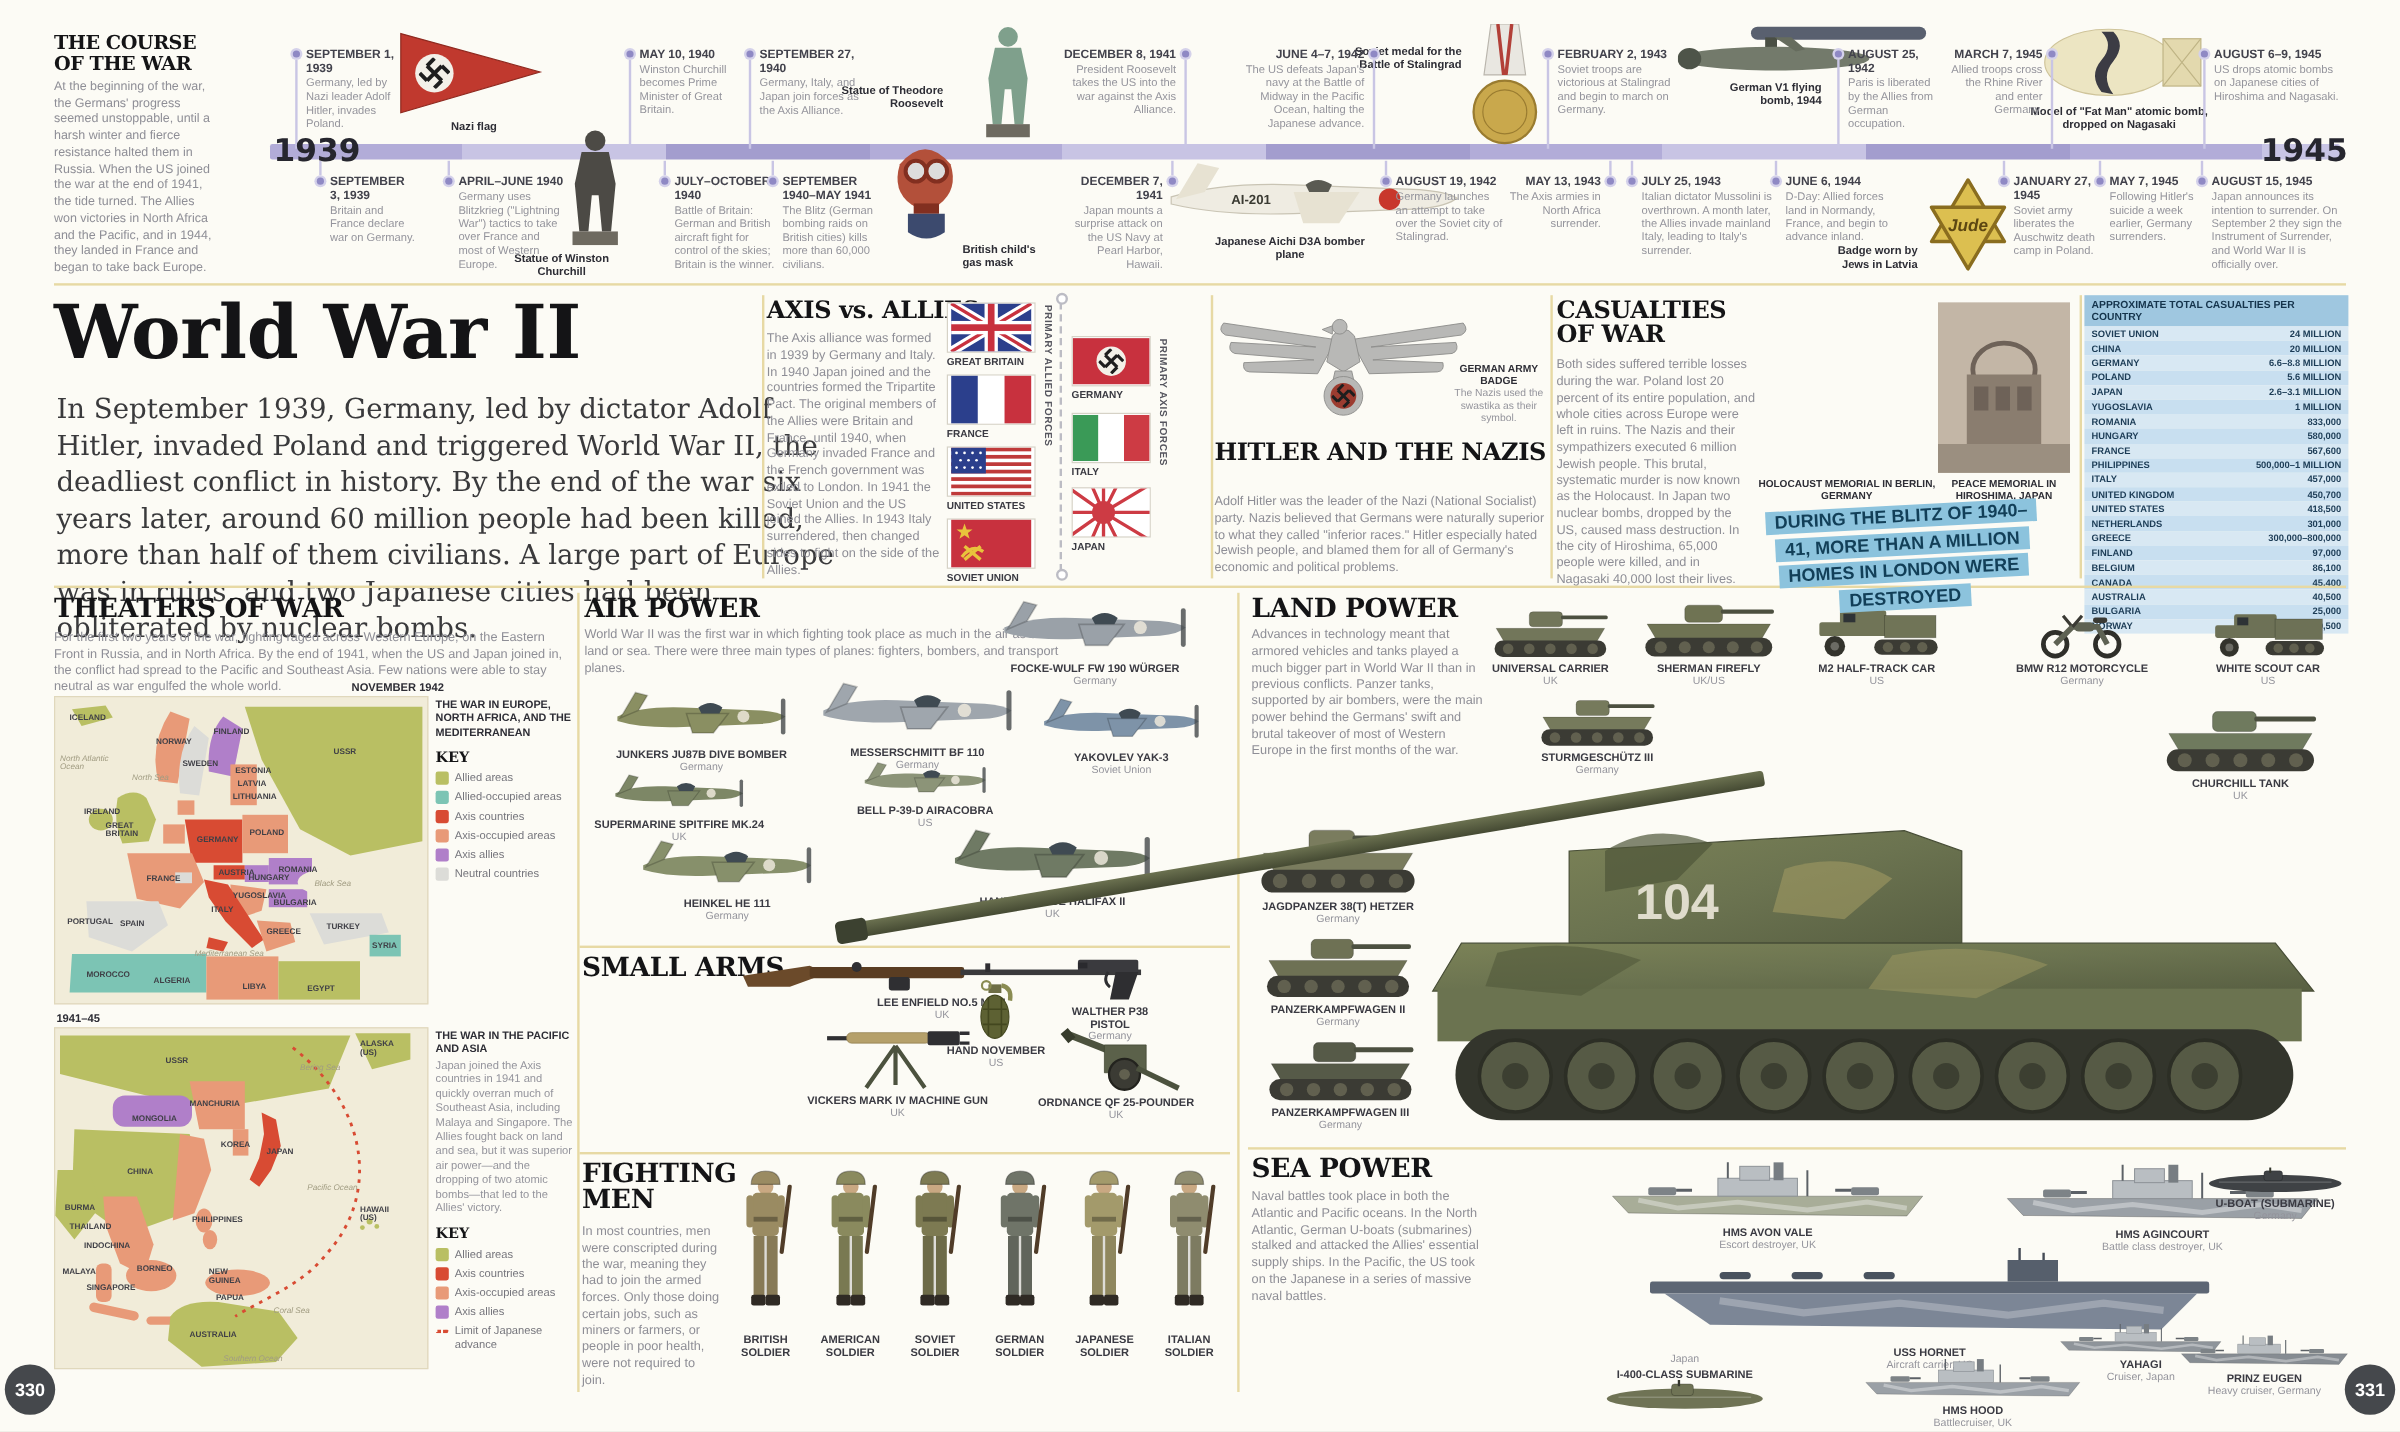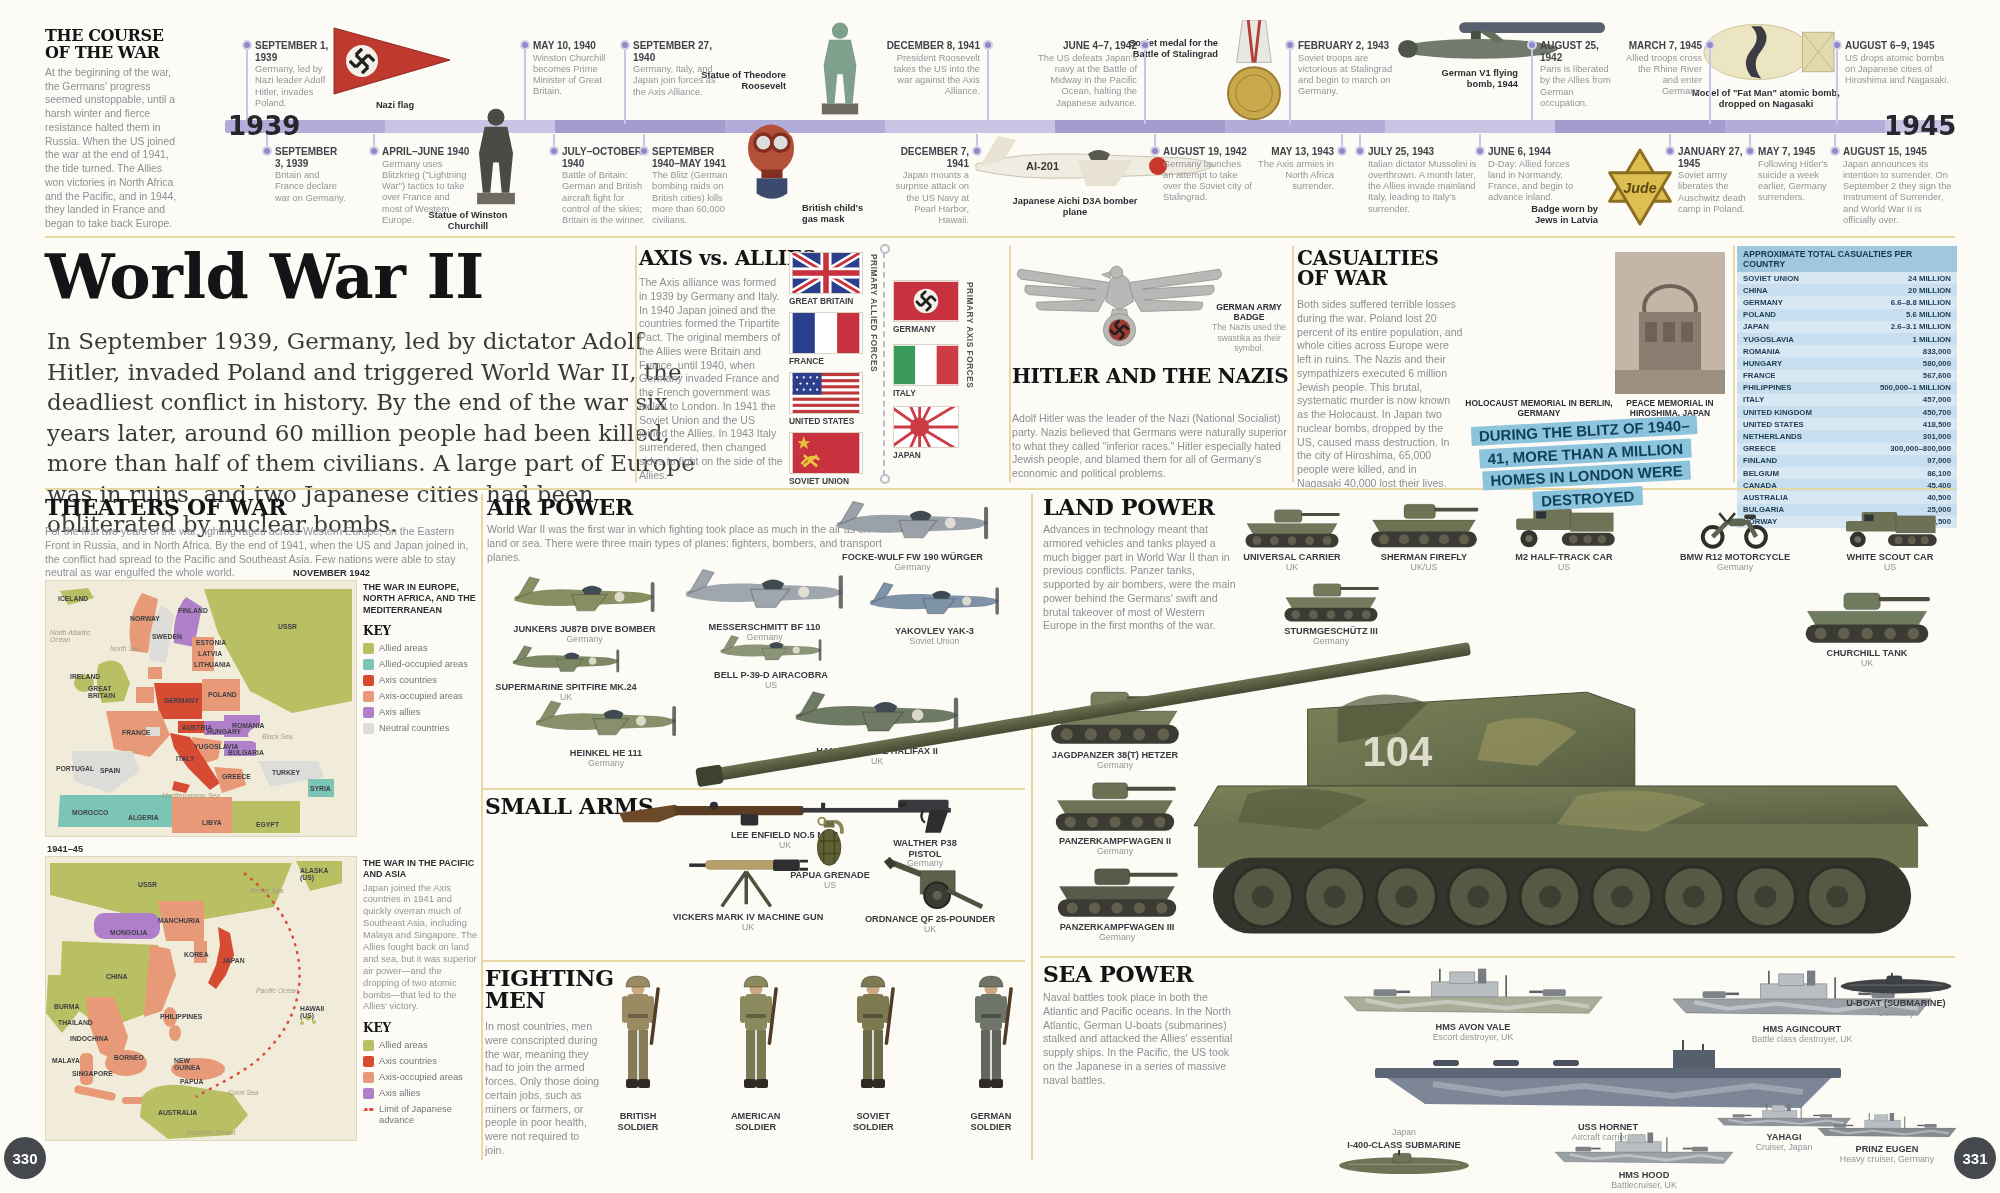--- a/index.html
+++ b/index.html
@@ -1065,21 +1065,21 @@
         <svg>
             <use width="100%" height="100%" href="#i-rifle"></use>
           </svg>
         <div class="exname">LEE ENFIELD NO.5 MK 1</div>
         <div class="exco">UK</div>
       </div>
         <div class="ex wx">
         <svg>
             <use width="100%" height="100%" href="#i-grenade"></use>
           </svg>
-        <div class="exname">PAPUA GRENADE</div>
+        <div class="exname">HAND NOVEMBER</div>
         <div class="exco">US</div>
       </div>
         <div class="ex wx">
         <svg>
             <use width="100%" height="100%" href="#i-pistol"></use>
           </svg>
         <div class="exname">WALTHER P38 PISTOL</div>
         <div class="exco">Germany</div>
       </div>
         <div class="ex wx">
@@ -1120,20 +1120,32 @@
         <svg>
             <use href="#i-soldier" width="100%" height="100%"></use>
           </svg>
         <div class="exname">SOVIET SOLDIER</div>
       </div>
         <div class="sold" style="--c: #6f7468;">
         <svg>
             <use href="#i-soldier" width="100%" height="100%"></use>
           </svg>
         <div class="exname">GERMAN SOLDIER</div>
+      </div>
+        <div class="sold" style="--c: #a39a6b;">
+        <svg>
+            <use href="#i-soldier" width="100%" height="100%"></use>
+          </svg>
+        <div class="exname">JAPANESE SOLDIER</div>
+      </div>
+        <div class="sold" style="--c: #8f8c6f;">
+        <svg>
+            <use href="#i-soldier" width="100%" height="100%"></use>
+          </svg>
+        <div class="exname">ITALIAN SOLDIER</div>
       </div>
       </div>
   </section>
 
   <section id="land">
     <div class="h2">LAND POWER</div>
     <div class="bd body-txt">Advances in technology meant that armored vehicles and tanks played a much bigger part in World War II than in previous conflicts. Panzer tanks, supported by air bombers, were the main power behind the Germans' swift and brutal takeover of most of Western Europe in the first months of the war.</div>
     <div id="vehicles">
 
     <div class="ex vx" style="--c: #72765a;">

